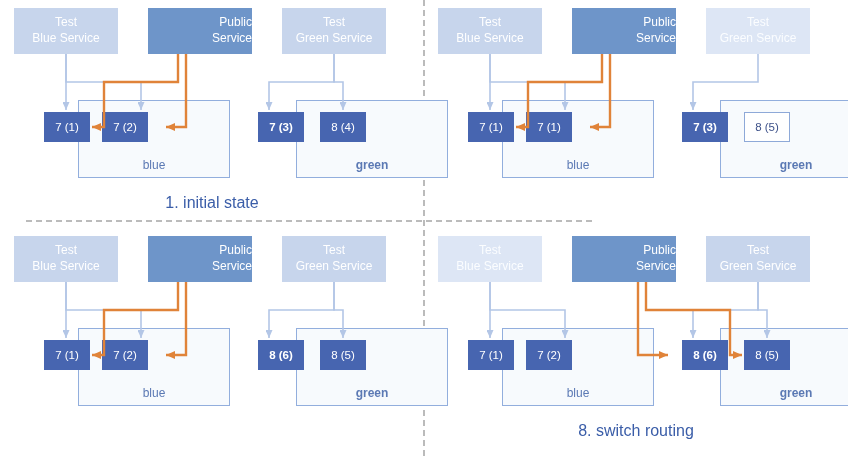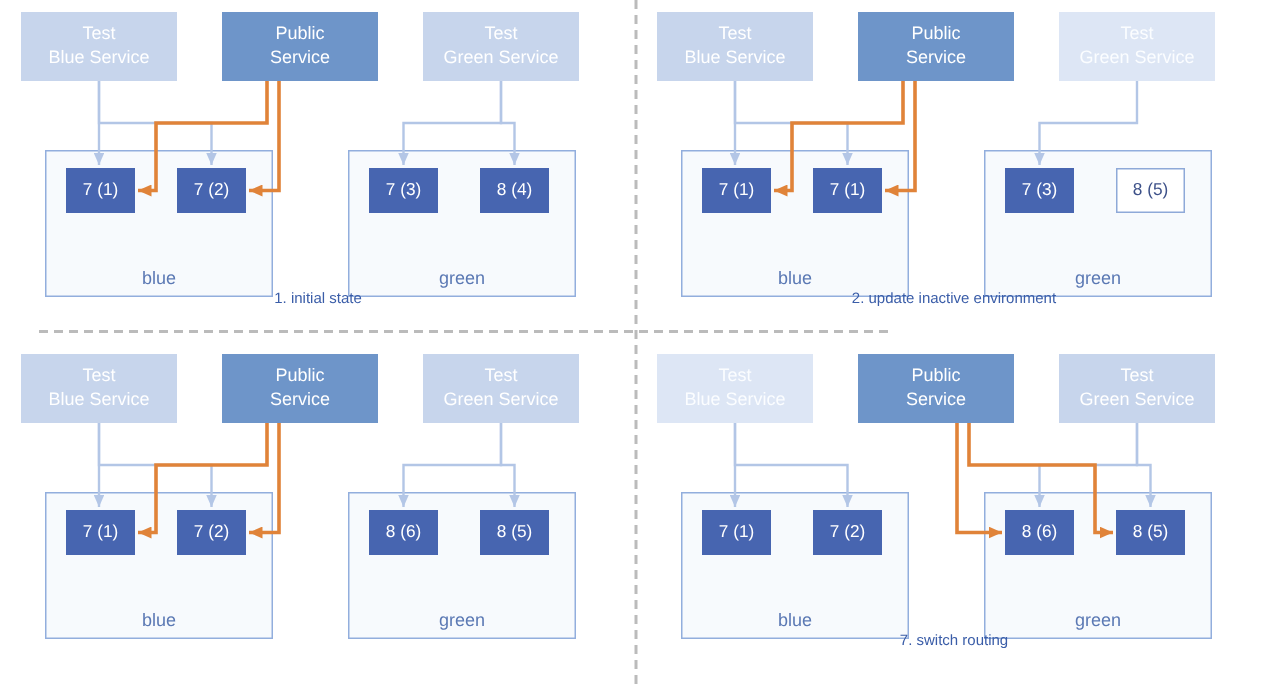--- a/index.html
+++ b/index.html
@@ -9,39 +9,39 @@
   .panel { position:absolute; width:424px; height:228px; }
   #panel-1 { left:0;   top:0; }
   #panel-2 { left:424px; top:0; }
   #panel-3 { left:0;   top:228px; }
   #panel-4 { left:424px; top:228px; }
 
   .svc { position:absolute; top:8px; width:104px; height:46px; display:flex; flex-direction:column;
          align-items:center; justify-content:center; color:#fff; font-size:12px; line-height:1.3;
          text-align:center; z-index:1; }
   .svc.test   { background:var(--service-test,#c7d5ec); }
-  .svc.public { background:var(--service-public,#6e95c9); }
+  .svc.public { background:var(--service-public,#6e95c9);align-items:flex-end; }
   .svc.faded  { background:var(--service-test-faded,#dde6f5); color:#fbfdff; }
   .svc1 { left:14px; } .svc2 { left:148px; } .svc3 { left:282px; }
 
-  .env { position:absolute; top:100px; width:152px; height:98px; z-index:1;
-         border:1px solid var(--env-border,#92aedd); background:var(--env-fill,#f7fafd); }
-  .env.blue { left:30px; } .env.green { left:232px; }
+  .env { position:absolute; top:100px; width:152px; height:78px; z-index:1;
+         border:1px solid var(--env-border,#92aedd); background:var(--env-fill,#f7fafd);margin-left:48px; }
+  .env.blue { left:30px; } .env.green { left:248px;font-weight:bold; }
   .envlabel { position:absolute; bottom:5px; width:100%; text-align:center;
               color:var(--env-label,#5b79b4); font-size:12px; }
 
   .pod { position:absolute; top:112px; width:46px; height:30px; display:flex; align-items:center;
          justify-content:center; font-size:11.5px; z-index:2; }
   .pod.filled  { background:var(--pod-fill,#4765b0); color:#fff; }
   .pod.outline { background:#fff; border:1px solid var(--pod-outline-border,#8ea9d8);
                  color:var(--pod-outline-text,#3d5189); }
-  .b1 { left:44px; } .b2 { left:118px; } .g1 { left:246px; } .g2 { left:320px; }
+  .b1 { left:44px; } .b2 { left:102px; } .g1 { left:258px;font-weight:bold; } .g2 { left:320px; }
 
   .caption { position:absolute; top:194px; width:100%; text-align:center;
-             color:var(--caption,#3a5da8); font-size:10px; z-index:1; }
+             color:var(--caption,#3a5da8); font-size:16px; z-index:1; }
 
   .arrows { position:absolute; left:0; top:0; width:424px; height:228px; z-index:3; pointer-events:none; }
   .ao { stroke:var(--arrow-orange,#e08339); stroke-width:2.4; fill:none; marker-end:url(#ah-o); }
   .al { stroke:var(--arrow-light,#b3c6e6); stroke-width:1.6; fill:none; marker-end:url(#ah-l); }
   .mk-o { fill:var(--arrow-orange,#e08339); }
   .mk-l { fill:var(--arrow-light,#b3c6e6); }
 
   .vdiv { position:absolute; left:423px; top:0; height:456px; width:0;
           border-left:2px dashed var(--divider,#bbbbbb); z-index:0; }
   .hdiv { position:absolute; left:26px; top:220px; width:566px; height:0;
@@ -123,21 +123,20 @@
     <div class="pod b2 filled">7 (1)</div>
     <div class="pod g1 filled">7 (3)</div>
     <div class="pod g2 outline">8 (5)</div>
     <svg class="arrows" viewBox="0 0 424 228" aria-hidden="true">
       <path class="al" d="M66 54 L66 110"></path>
       <path class="al" d="M66 54 L66 82 L141 82 L141 110"></path>
       <path class="al" d="M334 54 L334 82 L269 82 L269 110"></path>
       <path class="ao" d="M186 54 L186 127 L166 127"></path>
       <path class="ao" d="M178 54 L178 82 L104 82 L104 127 L92 127"></path>
     </svg>
-    <div class="caption">2. update inactive environment</div>
   </div>
 
   <div class="panel" id="panel-3">
     <div class="svc svc1 test">
       <span>Test</span>
       <span>Blue Service</span>
     </div>
     <div class="svc svc2 public">
       <span>Public</span>
       <span>Service</span>
@@ -190,16 +189,16 @@
     <div class="pod g1 filled">8 (6)</div>
     <div class="pod g2 filled">8 (5)</div>
     <svg class="arrows" viewBox="0 0 424 228" aria-hidden="true">
       <path class="al" d="M66 54 L66 110"></path>
       <path class="al" d="M66 54 L66 82 L141 82 L141 110"></path>
       <path class="al" d="M334 54 L334 82 L269 82 L269 110"></path>
       <path class="al" d="M334 54 L334 82 L343 82 L343 110"></path>
       <path class="ao" d="M214 54 L214 127 L244 127"></path>
       <path class="ao" d="M222 54 L222 82 L306 82 L306 127 L318 127"></path>
     </svg>
-    <div class="caption">7. switch routing</div>
+    <div class="caption">8. switch routing</div>
   </div>
 
 </div>
 
 </body></html>

